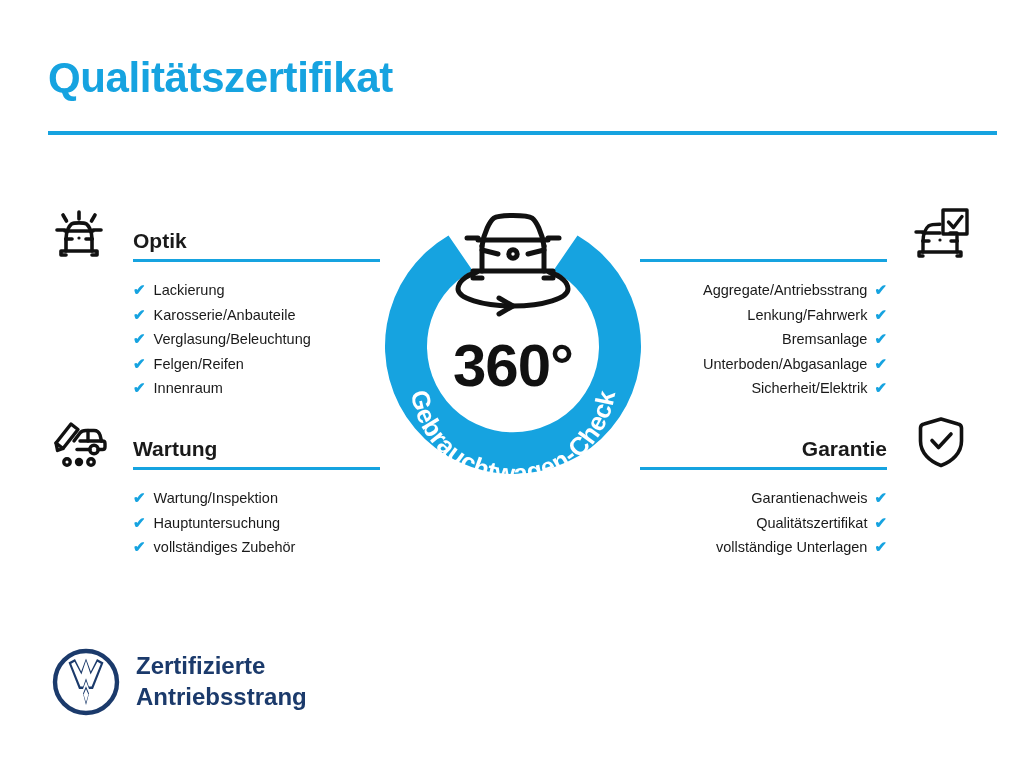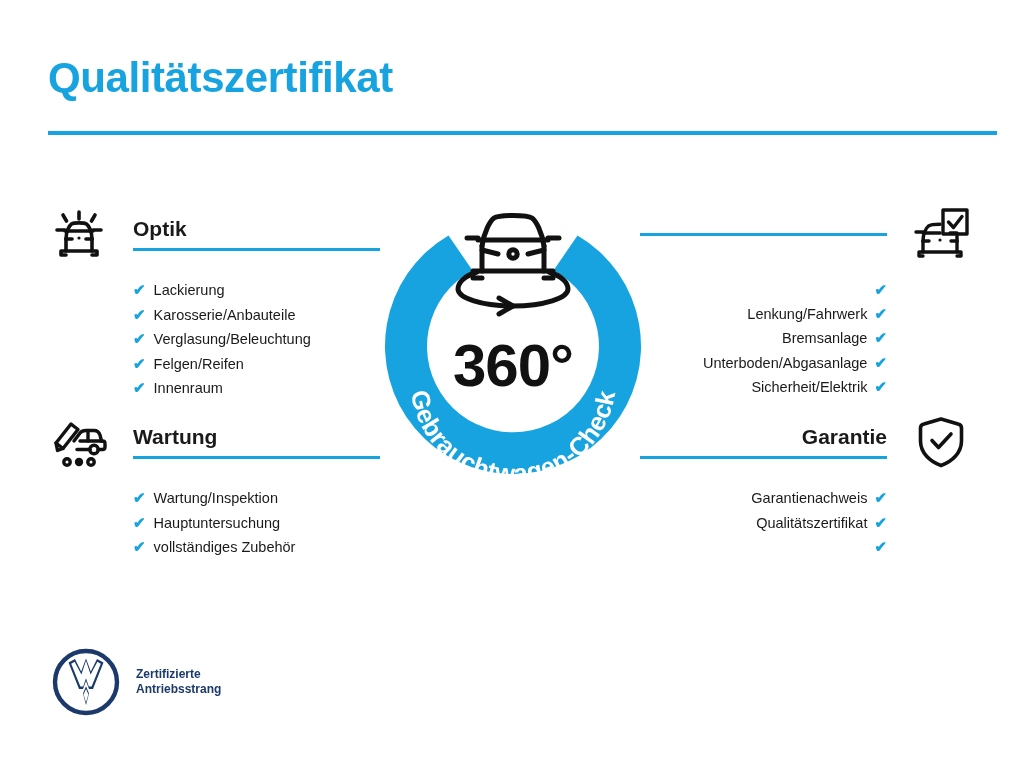--- a/index.html
+++ b/index.html
@@ -46,21 +46,21 @@
   .section {
     position: absolute;
   }
   .sec-optik    { left: 48px;  top: 206px; width: 332px; }
   .sec-wartung  { left: 48px;  top: 414px; width: 332px; }
   .sec-technik  { left: 640px; top: 206px; width: 332px; }
   .sec-garantie { left: 640px; top: 414px; width: 332px; }
 
   .sec-head {
     display: flex;
-    align-items: center;
+    align-items: flex-end;
     height: 56px;
   }
   .sec-head.right { justify-content: flex-end; }
 
   .sec-icon {
     width: 62px;
     height: 56px;
     flex: 0 0 62px;
     display: flex;
     align-items: center;
@@ -148,21 +148,21 @@
     position: absolute;
     left: 52px;
     top: 648px;
     display: flex;
     align-items: center;
   }
   .vw-mark { width: 68px; height: 68px; flex: 0 0 68px; }
   .vw-mark svg { display: block; }
   .vw-text {
     margin-left: 16px;
-    font-size: 12px;
+    font-size: 24px;
     font-weight: bold;
     color: #1B3A6B;
     line-height: 1.28;
     white-space: nowrap;
   }
 </style>
 </head>
 <body>
 
 <div class="page">
@@ -280,20 +280,21 @@
             <path d="M39 34 L45 34"></path>
             <circle cx="28" cy="33" r="1.6" fill="#111" stroke="none"></circle>
             <rect x="31" y="3" width="24" height="24" stroke-width="3.4"></rect>
             <path d="M36.5 15 L41.5 20.5 L50 9.5" stroke-width="3.4"></path>
           </g>
         </svg>
       </div>
     </div>
     <ul class="sec-list">
       <li>
+          <span>Aggregate/Antriebsstrang</span>
           <span class="chk">✔</span>
         </li>
       <li>
           <span>Lenkung/Fahrwerk</span>
           <span class="chk">✔</span>
         </li>
       <li>
           <span>Bremsanlage</span>
           <span class="chk">✔</span>
         </li>
@@ -326,20 +327,21 @@
     <ul class="sec-list">
       <li>
           <span>Garantienachweis</span>
           <span class="chk">✔</span>
         </li>
       <li>
           <span>Qualitätszertifikat</span>
           <span class="chk">✔</span>
         </li>
       <li>
+          <span>vollständige Unterlagen</span>
           <span class="chk">✔</span>
         </li>
     </ul>
   </div>
 
   <div class="badge">
     <svg width="282" height="300" viewBox="0 0 282 300">
       <defs>
         <path id="ringTextPath" d="M 38 185 A 103 103 0 1 0 244 185" fill="none"></path>
       </defs>

